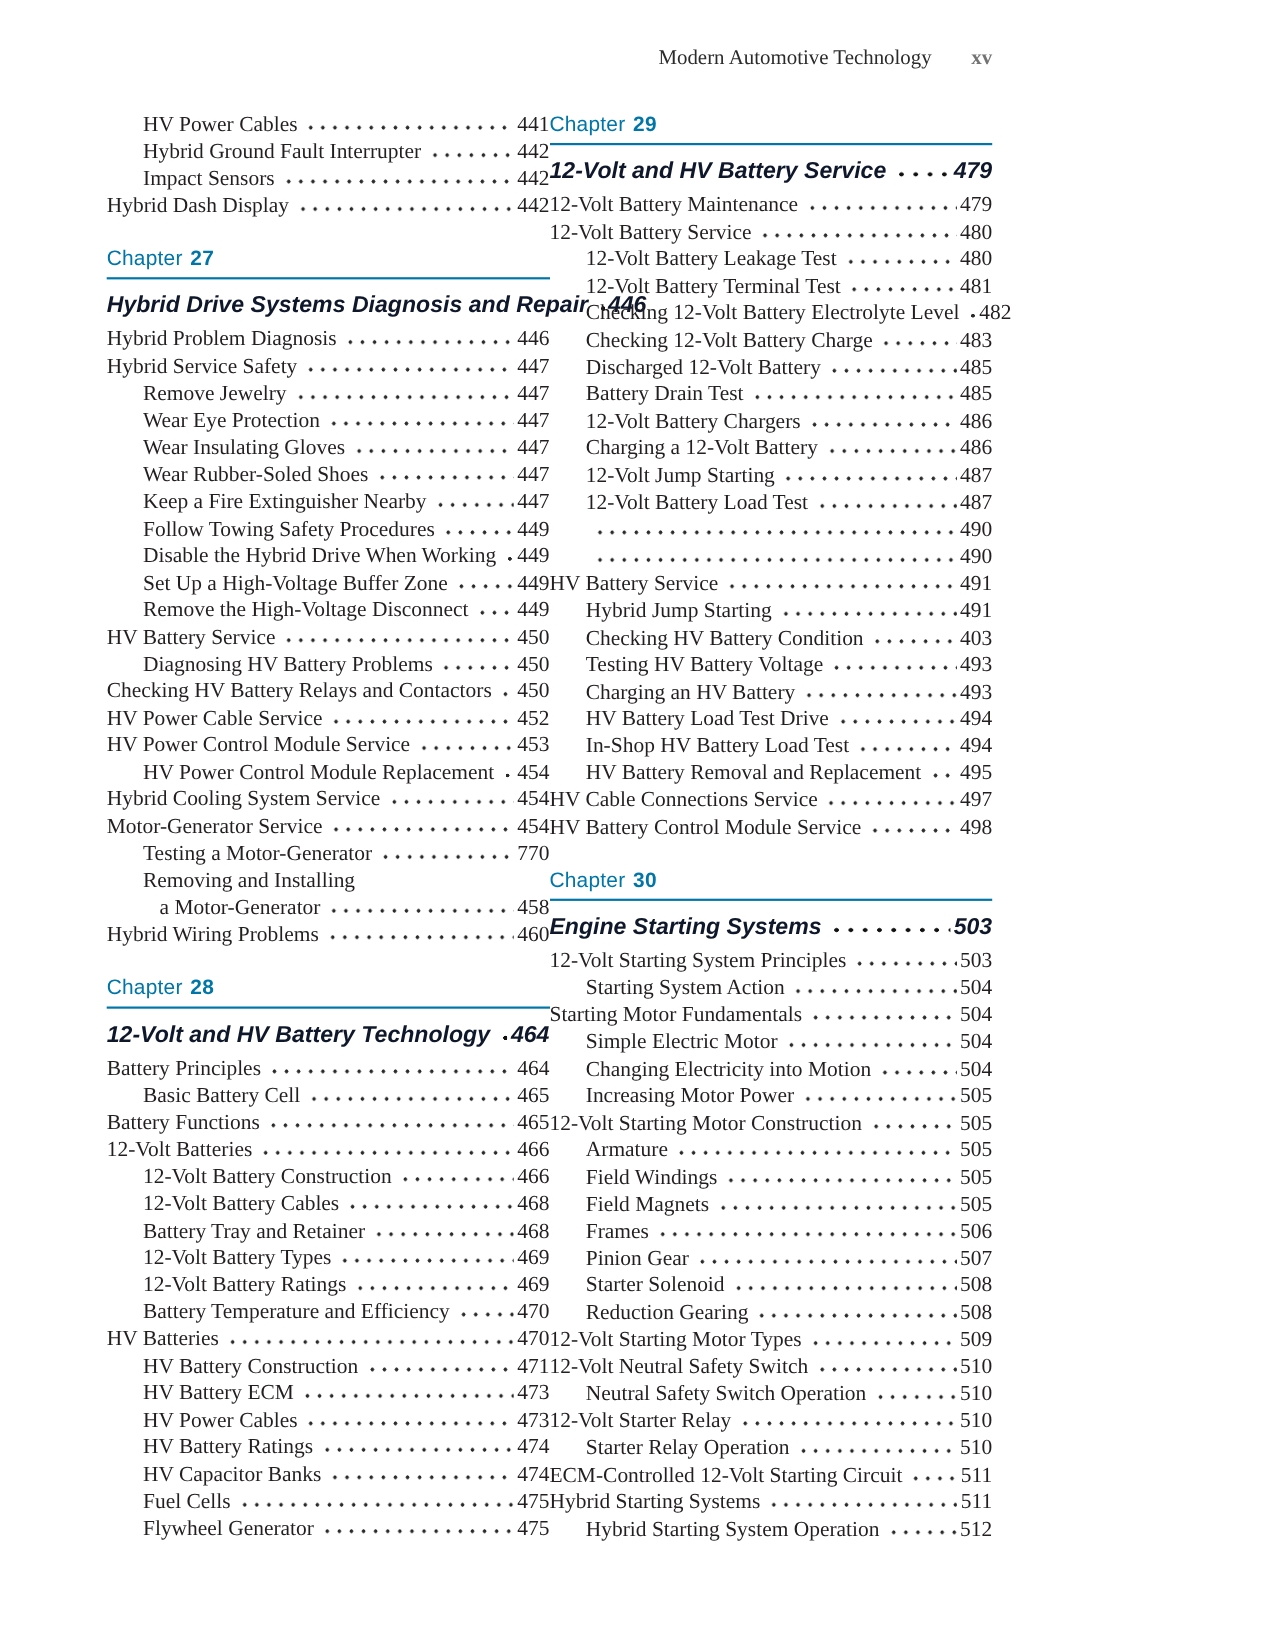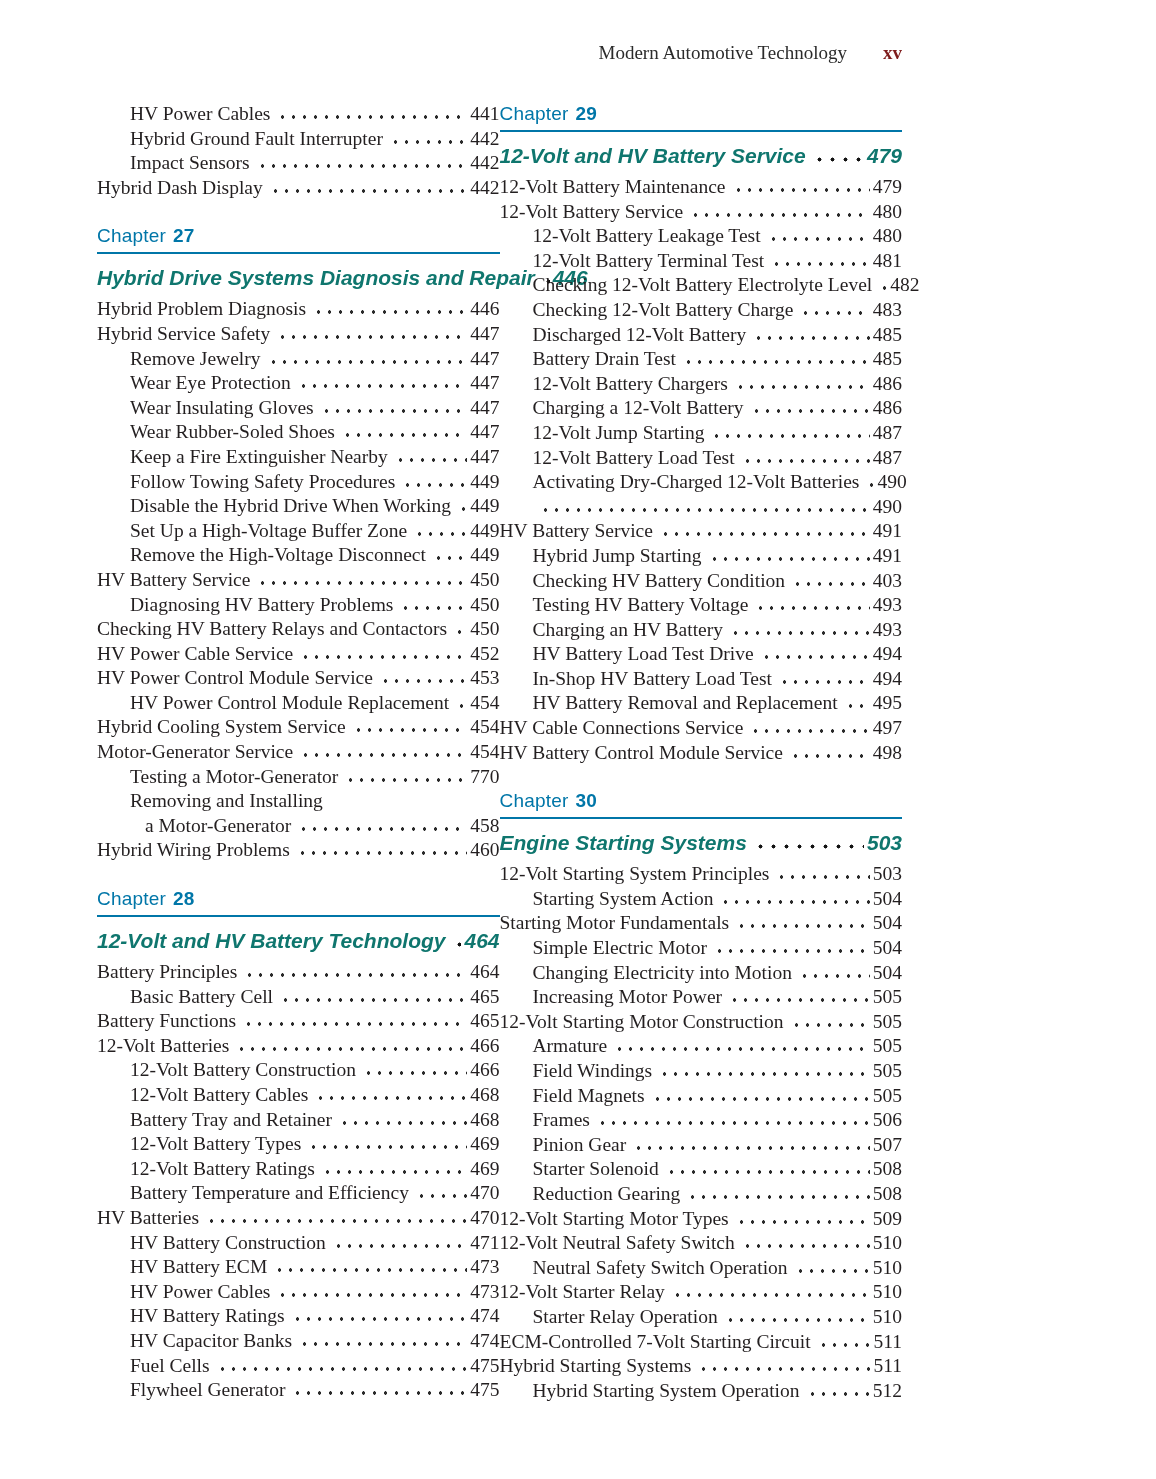--- a/index.html
+++ b/index.html
@@ -10,40 +10,40 @@
     padding:42px 76px 40px 97px;
     font-family:"Liberation Serif","DejaVu Serif",serif;
     color:#231f20;
     background:#ffffff;
   }
   .page-header {
     display:flex; justify-content:flex-end; align-items:baseline;
     gap:36px; font-size:19px; line-height:22px;
   }
   .book-title { color:#2b2b2b; }
-  .folio { color:#7f1d1d; font-weight:bold; }
+  .folio { color:#737373; font-weight:bold; }
   .columns { display:flex; margin-top:38px; }
   .col { flex:1 1 0; min-width:0; }
 
   .block.chapter { margin-top:24px; }
   .col > .block:first-child { margin-top:0; }
 
   .ch-label-row {
     font-family:"Liberation Sans","DejaVu Sans",sans-serif;
     font-size:19px; line-height:23px; color:#0076a8; letter-spacing:0.2px;
   }
   .ch-num { font-weight:bold; margin-left:7px;margin-top:36px; }
   .ch-rule { height:2px; background:#0076a8; margin:5px 0 10px 0; }
 
   .ch-title {
     display:flex; align-items:baseline;
     font-family:"Liberation Sans","DejaVu Sans",sans-serif;
     font-style:italic; font-weight:bold;
     font-size:21px; line-height:28px; margin-bottom:5px;
-    color:#0f766e;
+    color:#0f172a;
     text-align:center;
   }
   .entry {
     display:flex; align-items:baseline;
     font-size:19.5px; line-height:24.6px;
   }
   .ind-0 { padding-left:0; }
   .ind-1 { padding-left:33px; }
   .ind-2 { padding-left:48px; }
   .label { white-space:nowrap; }
@@ -384,21 +384,20 @@
             <span class="label">12-Volt Jump Starting</span>
             <span class="dots"></span>
             <span class="pageno">487</span>
           </div>
           <div class="entry ind-1">
             <span class="label">12-Volt Battery Load Test</span>
             <span class="dots"></span>
             <span class="pageno">487</span>
           </div>
           <div class="entry ind-1">
-            <span class="label">Activating Dry-Charged 12-Volt Batteries</span>
             <span class="dots"></span>
             <span class="pageno">490</span>
           </div>
           <div class="entry ind-1">
             <span class="dots"></span>
             <span class="pageno">490</span>
           </div>
           <div class="entry ind-0">
             <span class="label">HV Battery Service</span>
             <span class="dots"></span>
@@ -549,21 +548,21 @@
             <span class="label">12-Volt Starter Relay</span>
             <span class="dots"></span>
             <span class="pageno">510</span>
           </div>
           <div class="entry ind-1">
             <span class="label">Starter Relay Operation</span>
             <span class="dots"></span>
             <span class="pageno">510</span>
           </div>
           <div class="entry ind-0">
-            <span class="label">ECM-Controlled 7-Volt Starting Circuit</span>
+            <span class="label">ECM-Controlled 12-Volt Starting Circuit</span>
             <span class="dots"></span>
             <span class="pageno">511</span>
           </div>
           <div class="entry ind-0">
             <span class="label">Hybrid Starting Systems</span>
             <span class="dots"></span>
             <span class="pageno">511</span>
           </div>
           <div class="entry ind-1">
             <span class="label">Hybrid Starting System Operation</span>

